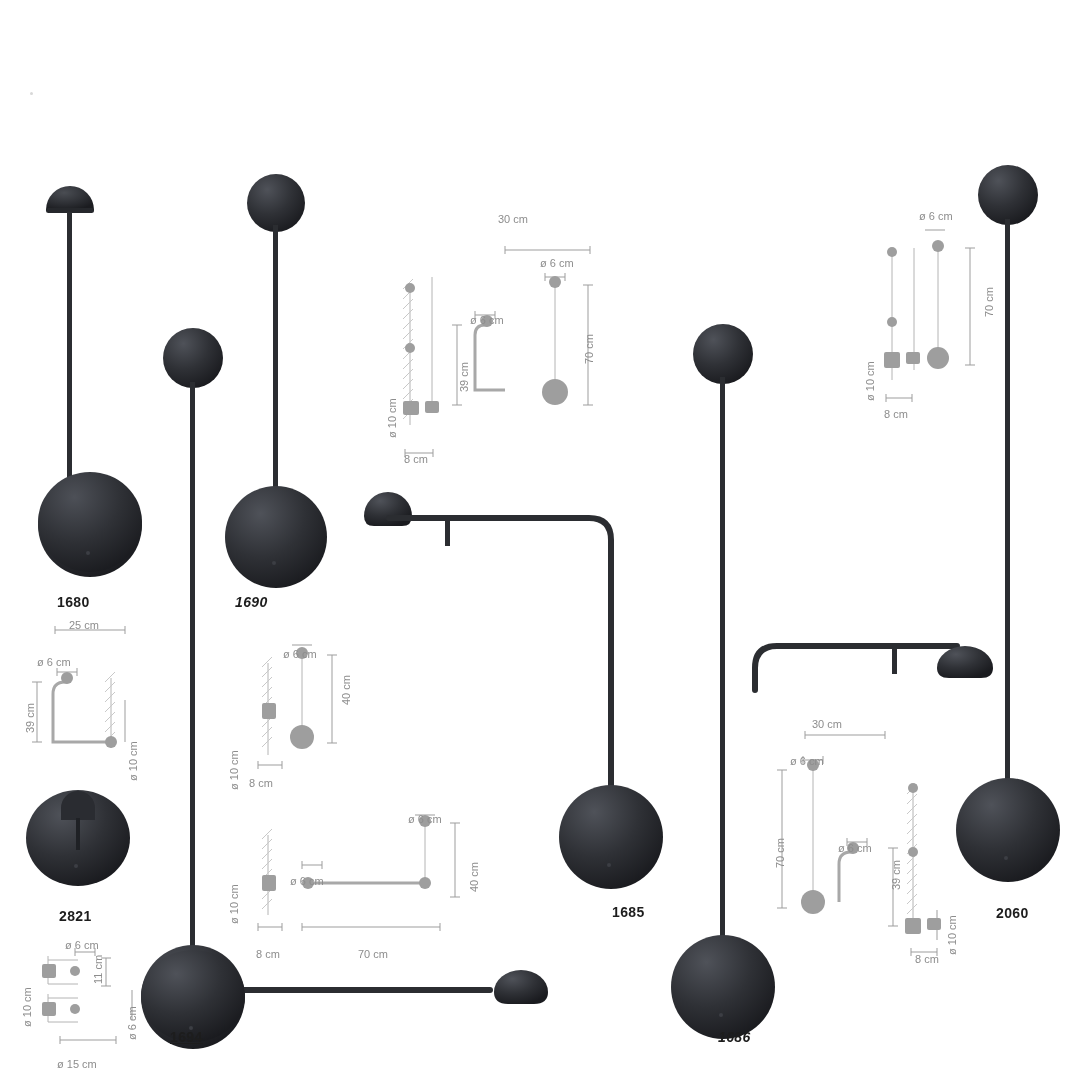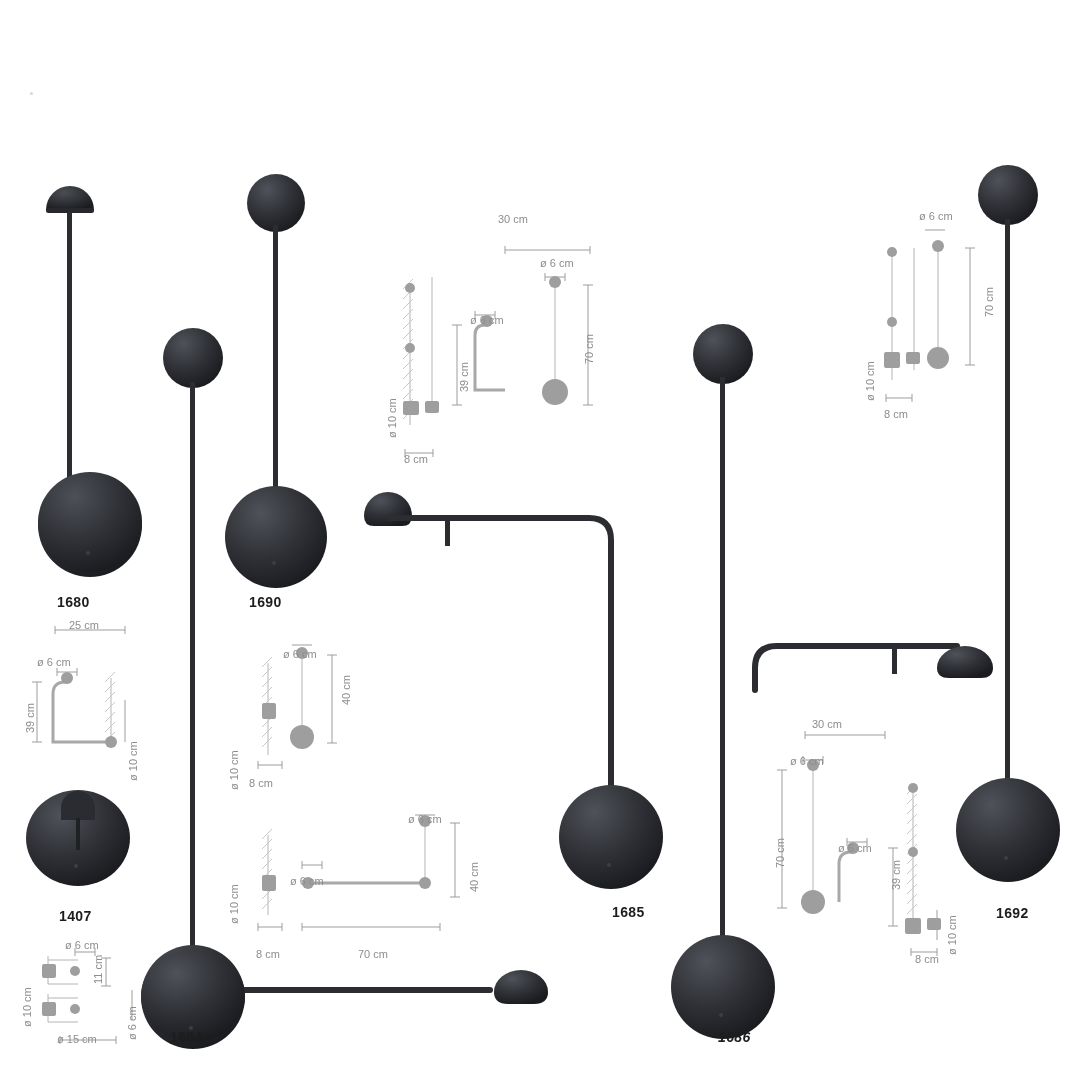--- a/index.html
+++ b/index.html
@@ -411,24 +411,24 @@
     </g>
     <g fill="#9e9e9e">
       <rect x="22" y="24" width="14" height="14" rx="2"></rect>
       <circle cx="55" cy="31" r="5"></circle>
       <rect x="22" y="62" width="14" height="14" rx="2"></rect>
       <circle cx="55" cy="69" r="5"></circle>
     </g>
   </svg>
 
   <div class="model-label" style="left:57px;top:594px;">1680</div>
-  <div class="model-label" style="left:249px;top:594px;">1690</div>
+  <div class="model-label" style="left:235px;top:594px;font-style:italic;">1690</div>
   <div class="model-label" style="left:612px;top:904px;">1685</div>
-  <div class="model-label" style="left:996px;top:905px;">1692</div>
-  <div class="model-label" style="left:59px;top:908px;">1407</div>
+  <div class="model-label" style="left:996px;top:905px;">2060</div>
+  <div class="model-label" style="left:59px;top:908px;">2821</div>
   <div class="model-label" style="left:170px;top:1029px;text-decoration:underline;">1694</div>
   <div class="model-label" style="left:718px;top:1029px;font-style:italic;">1686</div>
 
   <div class="dimtxt" style="left:498px;top:213px;">30 cm</div>
   <div class="dimtxt" style="left:540px;top:257px;">ø 6 cm</div>
   <div class="dimtxt" style="left:470px;top:314px;">ø 6 cm</div>
   <div class="dimtxt vert" style="left:583px;top:364px;">70 cm</div>
   <div class="dimtxt vert" style="left:458px;top:392px;">39 cm</div>
   <div class="dimtxt vert" style="left:386px;top:438px;">ø 10 cm</div>
   <div class="dimtxt" style="left:404px;top:453px;">8 cm</div>
@@ -460,15 +460,15 @@
   <div class="dimtxt" style="left:838px;top:842px;">ø 6 cm</div>
   <div class="dimtxt vert" style="left:774px;top:868px;">70 cm</div>
   <div class="dimtxt vert" style="left:890px;top:890px;">39 cm</div>
   <div class="dimtxt vert" style="left:946px;top:955px;">ø 10 cm</div>
   <div class="dimtxt" style="left:915px;top:953px;">8 cm</div>
 
   <div class="dimtxt" style="left:65px;top:939px;">ø 6 cm</div>
   <div class="dimtxt vert" style="left:21px;top:1027px;">ø 10 cm</div>
   <div class="dimtxt vert" style="left:92px;top:984px;">11 cm</div>
   <div class="dimtxt vert" style="left:126px;top:1040px;">ø 6 cm</div>
-  <div class="dimtxt" style="left:57px;top:1033px;">ø 15 cm</div>
+  <div class="dimtxt" style="left:57px;top:1058px;">ø 15 cm</div>
 
 </div>
 
 </body></html>

